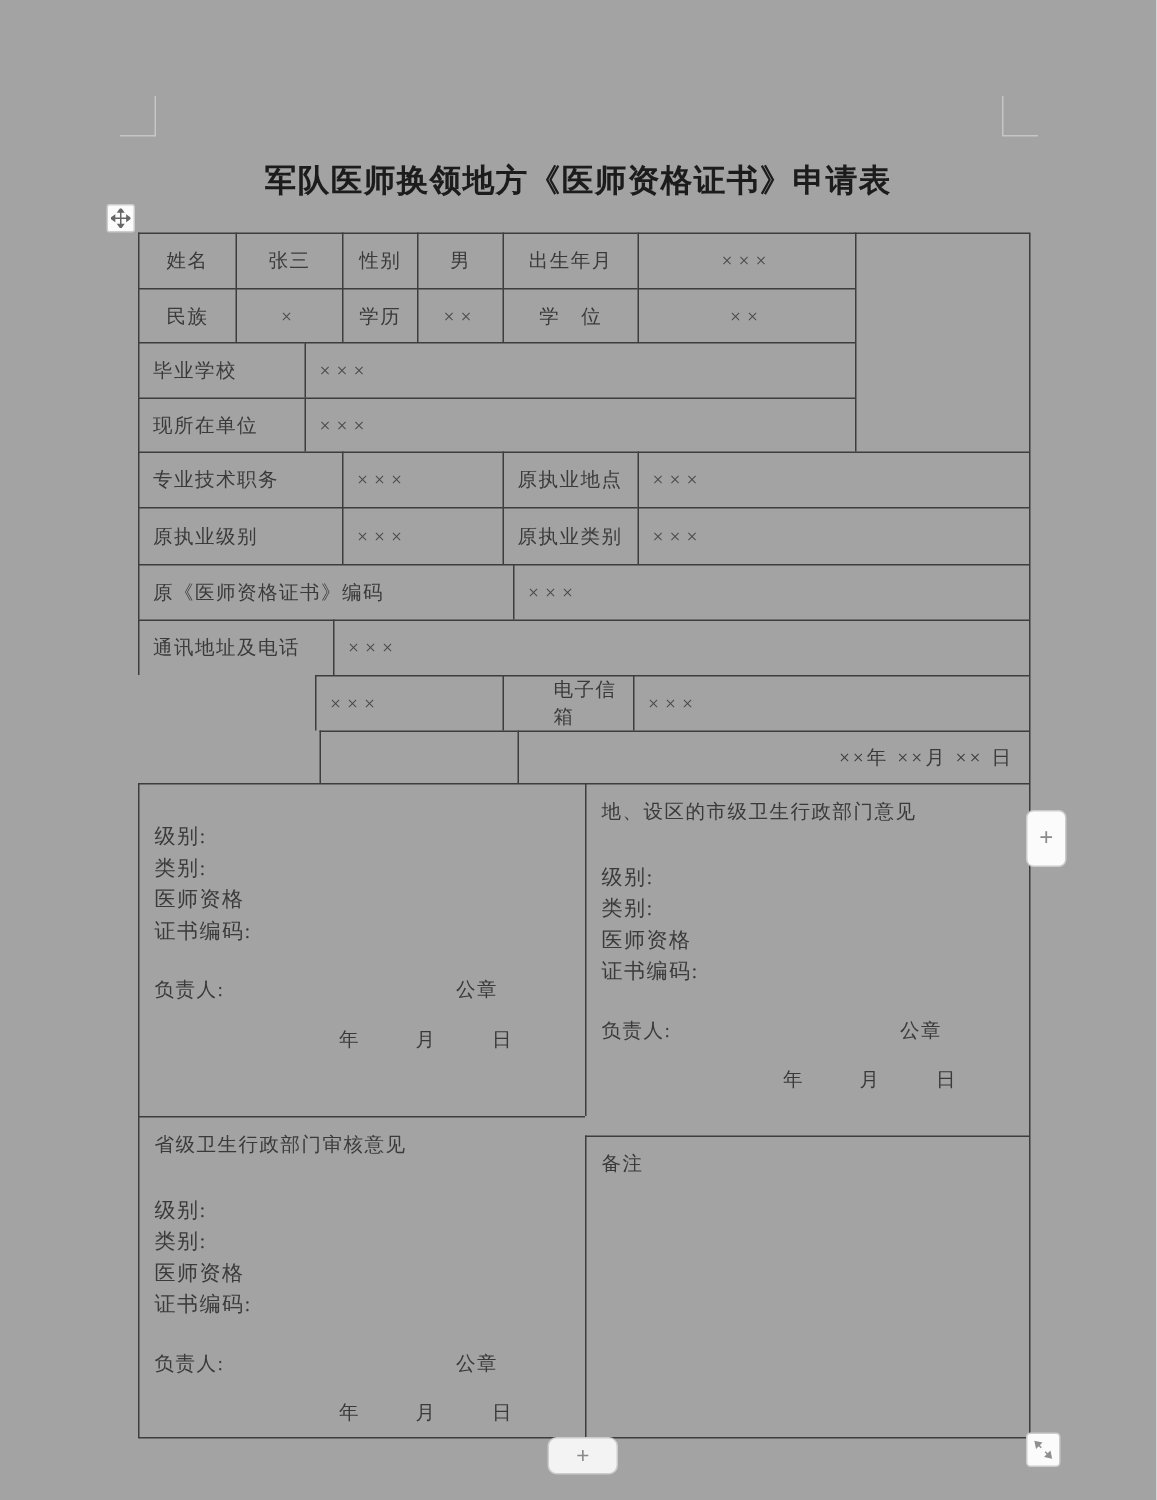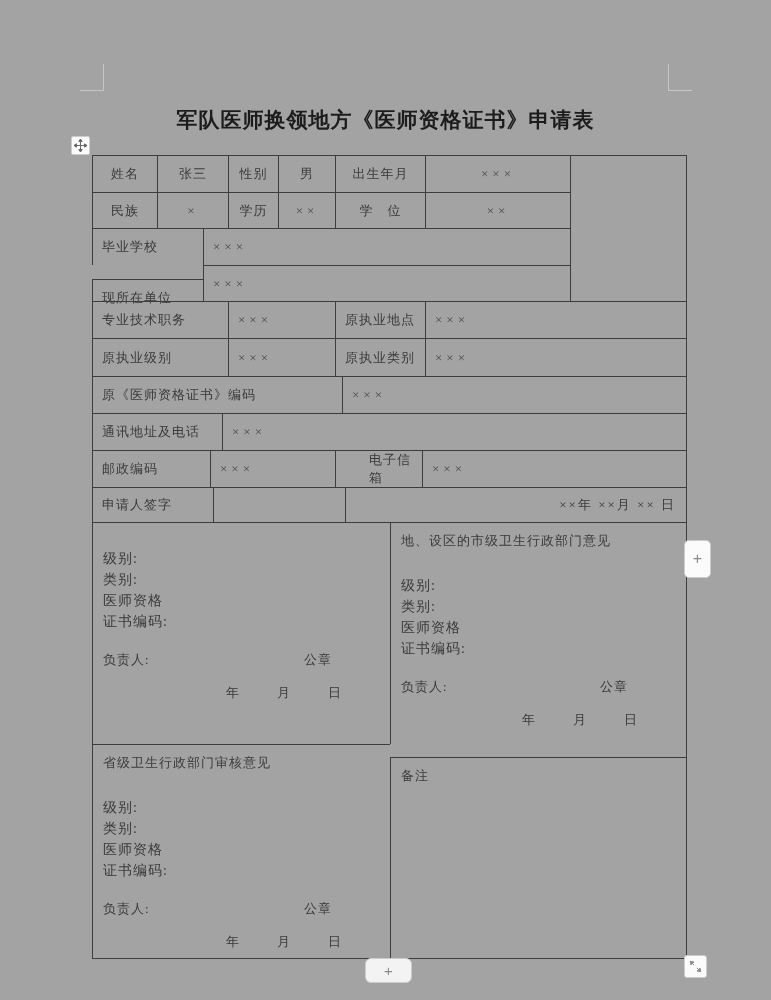--- a/index.html
+++ b/index.html
@@ -105,21 +105,21 @@
 
     <div class="cell" style="left:478px;top:0;width:116px;height:146px;"></div>
 
     <div class="cell l" style="left:0;top:73px;width:111px;height:37px;">
         <span>毕业学校</span>
       </div>
     <div class="cell l v" style="left:111px;top:73px;width:367px;height:37px;">
         <span>×××</span>
       </div>
 
-    <div class="cell l" style="left:0;top:124px;width:111px;height:36px;">
+    <div class="cell l" style="left:0;top:110px;width:111px;height:36px;">
         <span>现所在单位</span>
       </div>
     <div class="cell l v" style="left:111px;top:110px;width:367px;height:36px;">
         <span>×××</span>
       </div>
 
     <div class="cell l" style="left:0;top:146px;width:136px;height:37px;">
         <span>专业技术职务</span>
       </div>
     <div class="cell l v" style="left:136px;top:146px;width:107px;height:37px;">
@@ -152,36 +152,30 @@
         <span>×××</span>
       </div>
 
     <div class="cell l" style="left:0;top:258px;width:130px;height:37px;">
         <span>通讯地址及电话</span>
       </div>
     <div class="cell l v" style="left:130px;top:258px;width:464px;height:37px;">
         <span>×××</span>
       </div>
 
-    <div class="cell l" style="left:0;top:295px;width:118px;height:37px;">
-        <span>邮政编码</span>
-      </div>
     <div class="cell l v" style="left:118px;top:295px;width:125px;height:37px;">
         <span>×××</span>
       </div>
     <div class="cell l" style="left:243px;top:295px;width:87px;height:37px;padding-left:33px;">
         <span>电子信箱</span>
       </div>
     <div class="cell l v" style="left:330px;top:295px;width:264px;height:37px;">
         <span>×××</span>
       </div>
 
-    <div class="cell l" style="left:0;top:332px;width:121px;height:35px;">
-        <span>申请人签字</span>
-      </div>
     <div class="cell" style="left:121px;top:332px;width:132px;height:35px;"></div>
     <div class="cell r" style="left:253px;top:332px;width:341px;height:35px;letter-spacing:2px;">
         <span>××年 ××月 ×× 日</span>
       </div>
 
     <div class="cell op" style="left:0;top:367px;width:298px;height:222px;">
       <div class="op-lines">
         <div class="op-line">级别:</div>
         <div class="op-line">类别:</div>
         <div class="op-line">医师资格</div>

